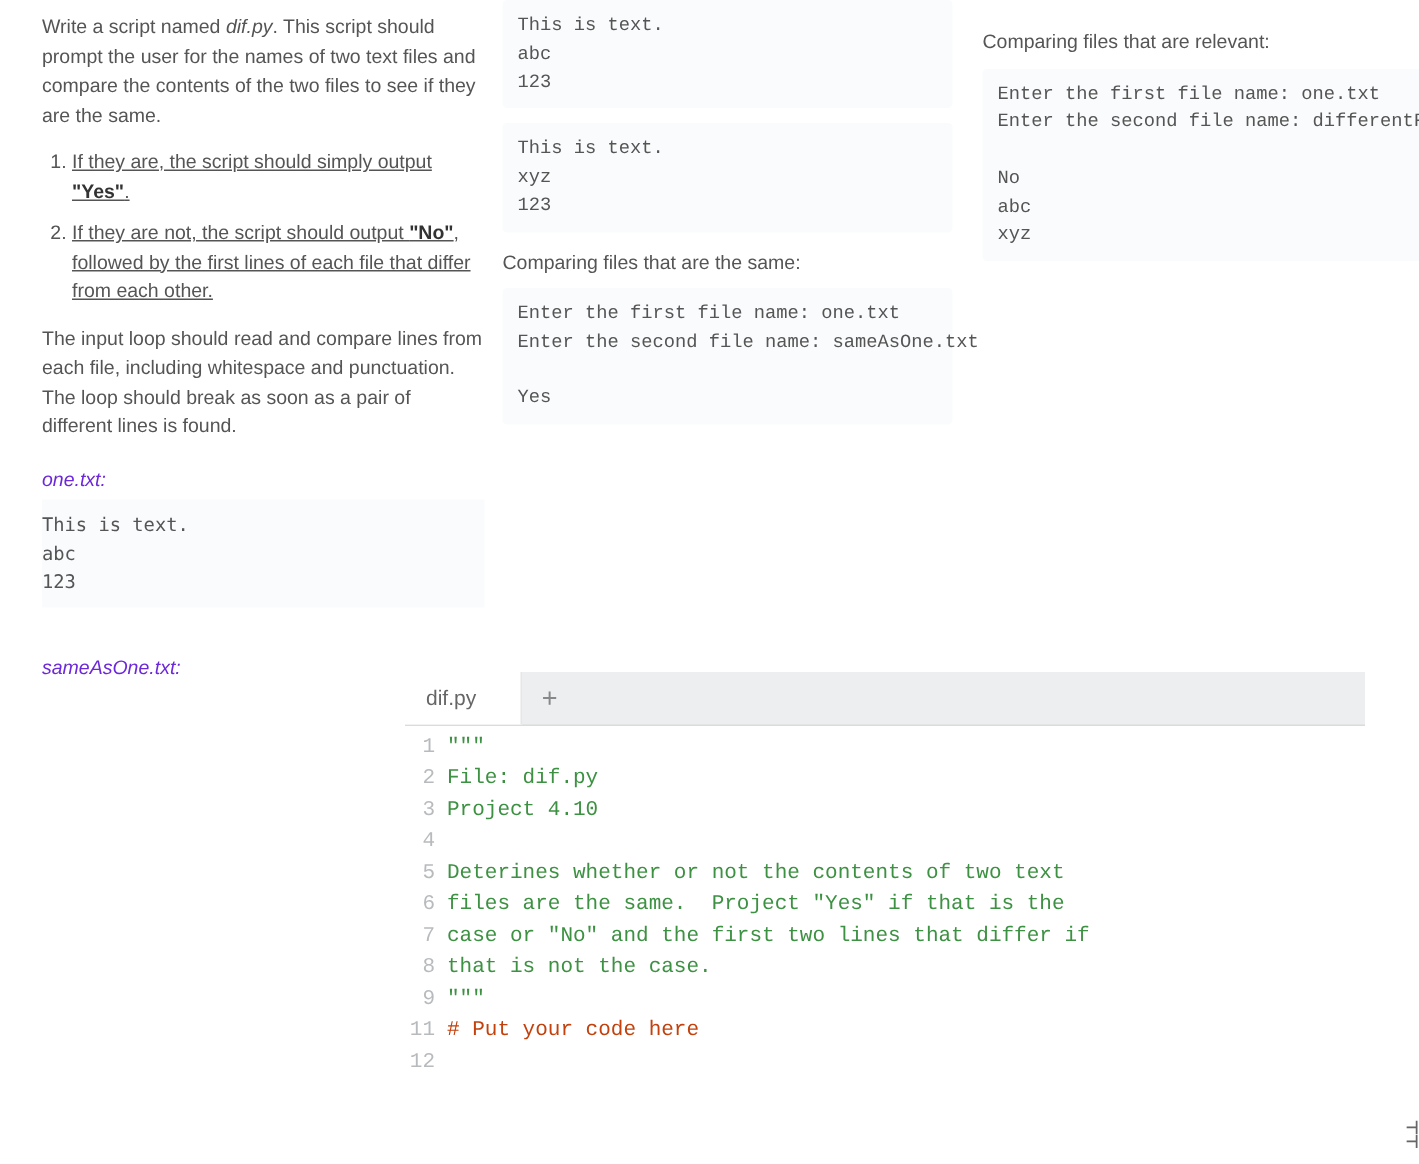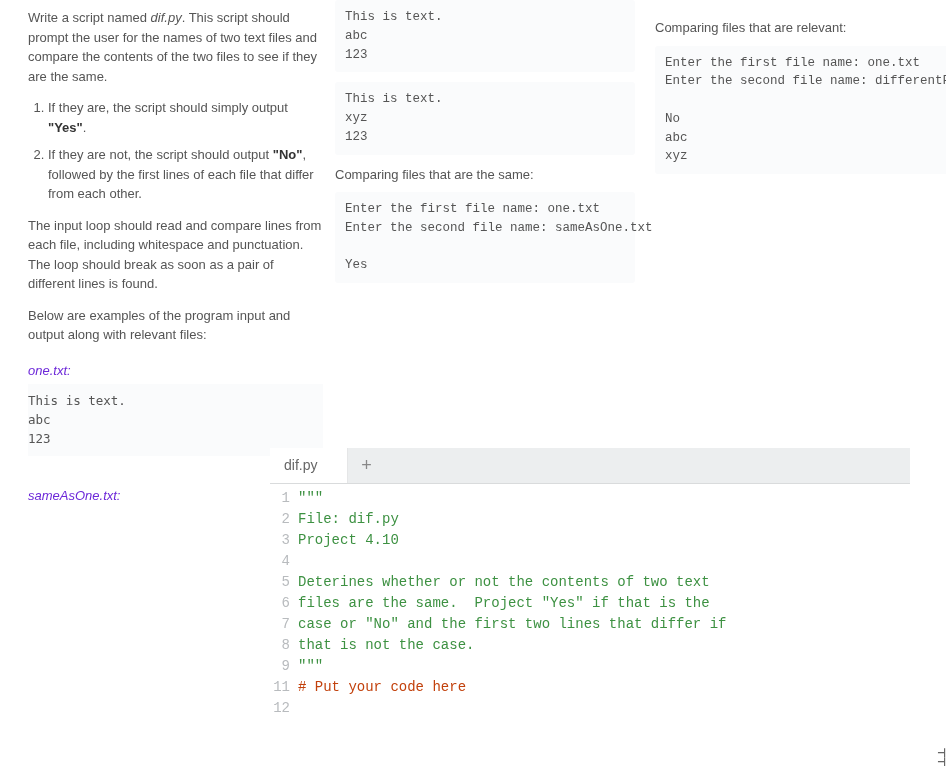--- a/index.html
+++ b/index.html
@@ -18,21 +18,21 @@
     margin-left: 20px;
   }
   .instructions {
     position: absolute;
     left: 8px;
     top: 8px;
     width: 295px;
   }
   .instructions p { margin-bottom: 12px; color:#555; }
   .instructions ol { padding-left: 20px; margin-bottom: 12px; color:#555;}
-  .instructions li { margin-bottom: 8px; }
+  .instructions li { margin-bottom: 8px; text-decoration: underline; }
   em { font-style: italic; }
   strong { font-weight: 700; color:#333; }
 
   .file-label {
     font-style: italic;
     margin: 10px 0 6px 0;
     display: block;
     color:#555;
   }
   .code-block, .output-block {
@@ -154,21 +154,20 @@
   </p>
   <ol>
     <li>
       <span>If they are, the script should simply output </span><strong>"Yes"</strong><span>.</span>
     </li>
     <li>
       <span>If they are not, the script should output </span><strong>"No"</strong><span>, followed by the first lines of each file that differ from each other.</span>
     </li>
   </ol>
   <p>The input loop should read and compare lines from each file, including whitespace and punctuation. The loop should break as soon as a pair of different lines is found.</p>
-  <p>Below are examples of the program input and output along with relevant files:</p>
 
   <div class="left-file-label">one.txt:</div>
   <div class="left-code">This is text.
 abc
 123</div>
 
   <div class="left-file-label" style="margin-top:30px;">sameAsOne.txt:</div>
 </div>
 
 <div class="col-mid">

